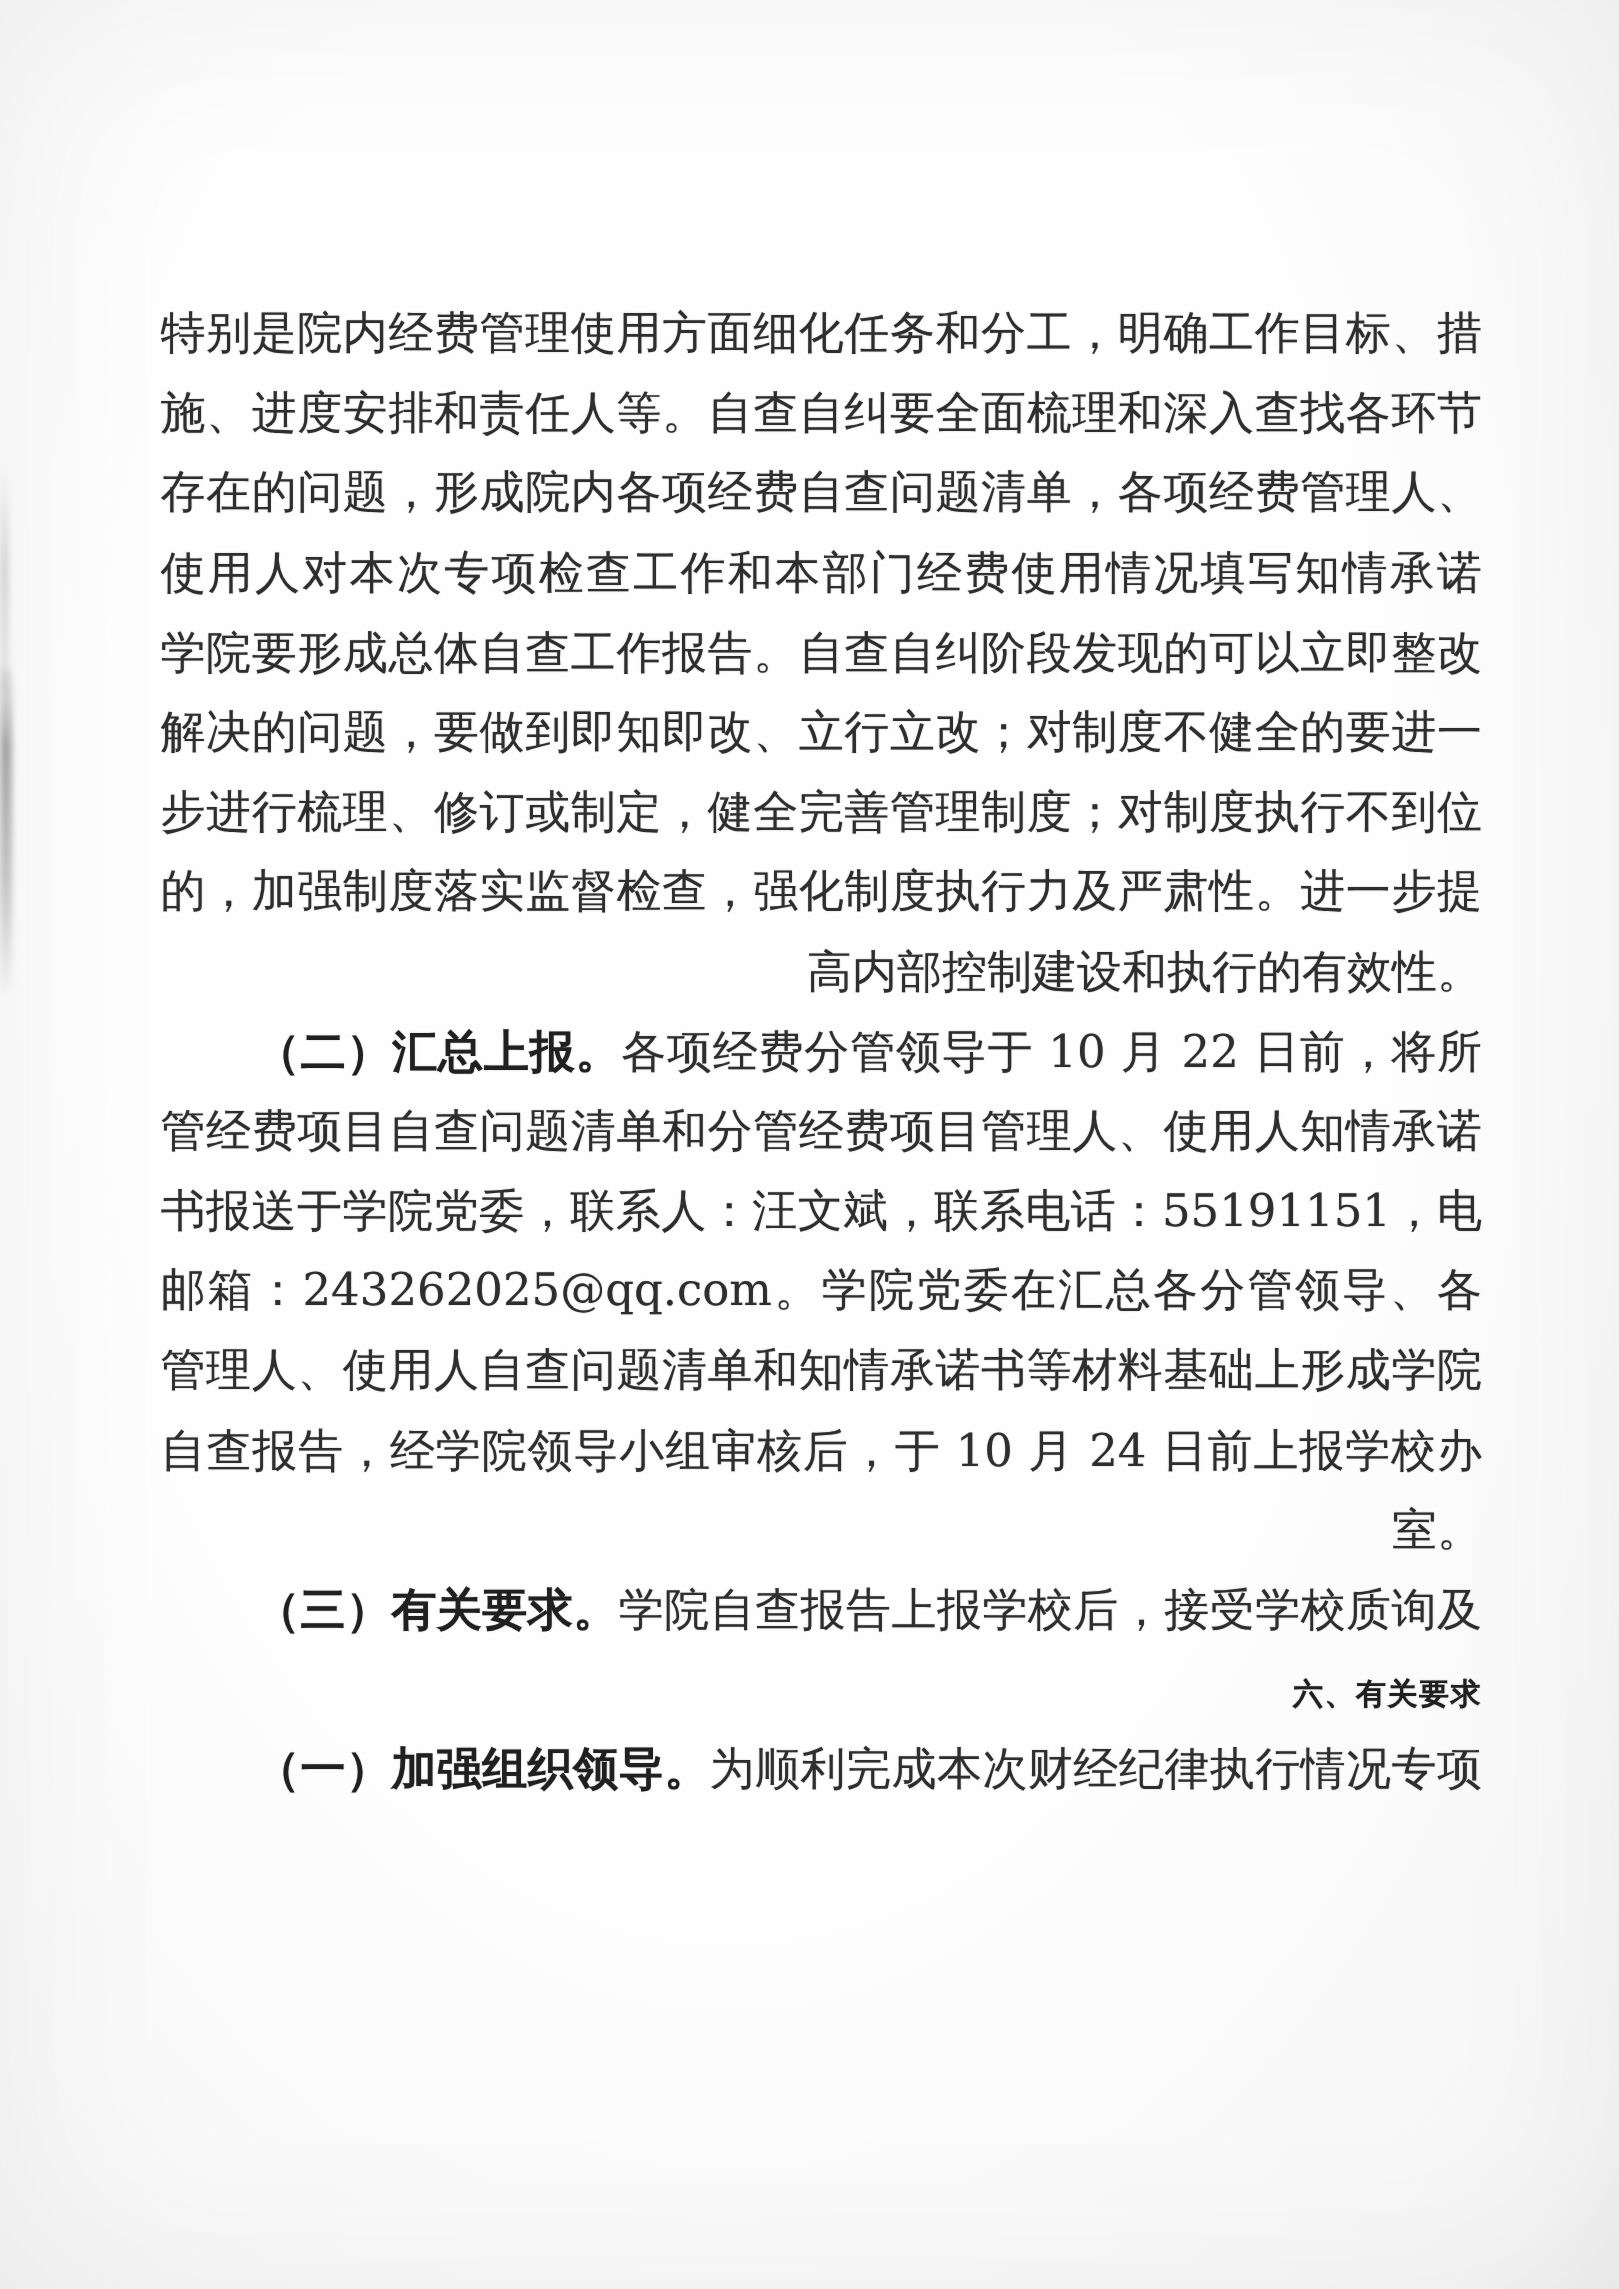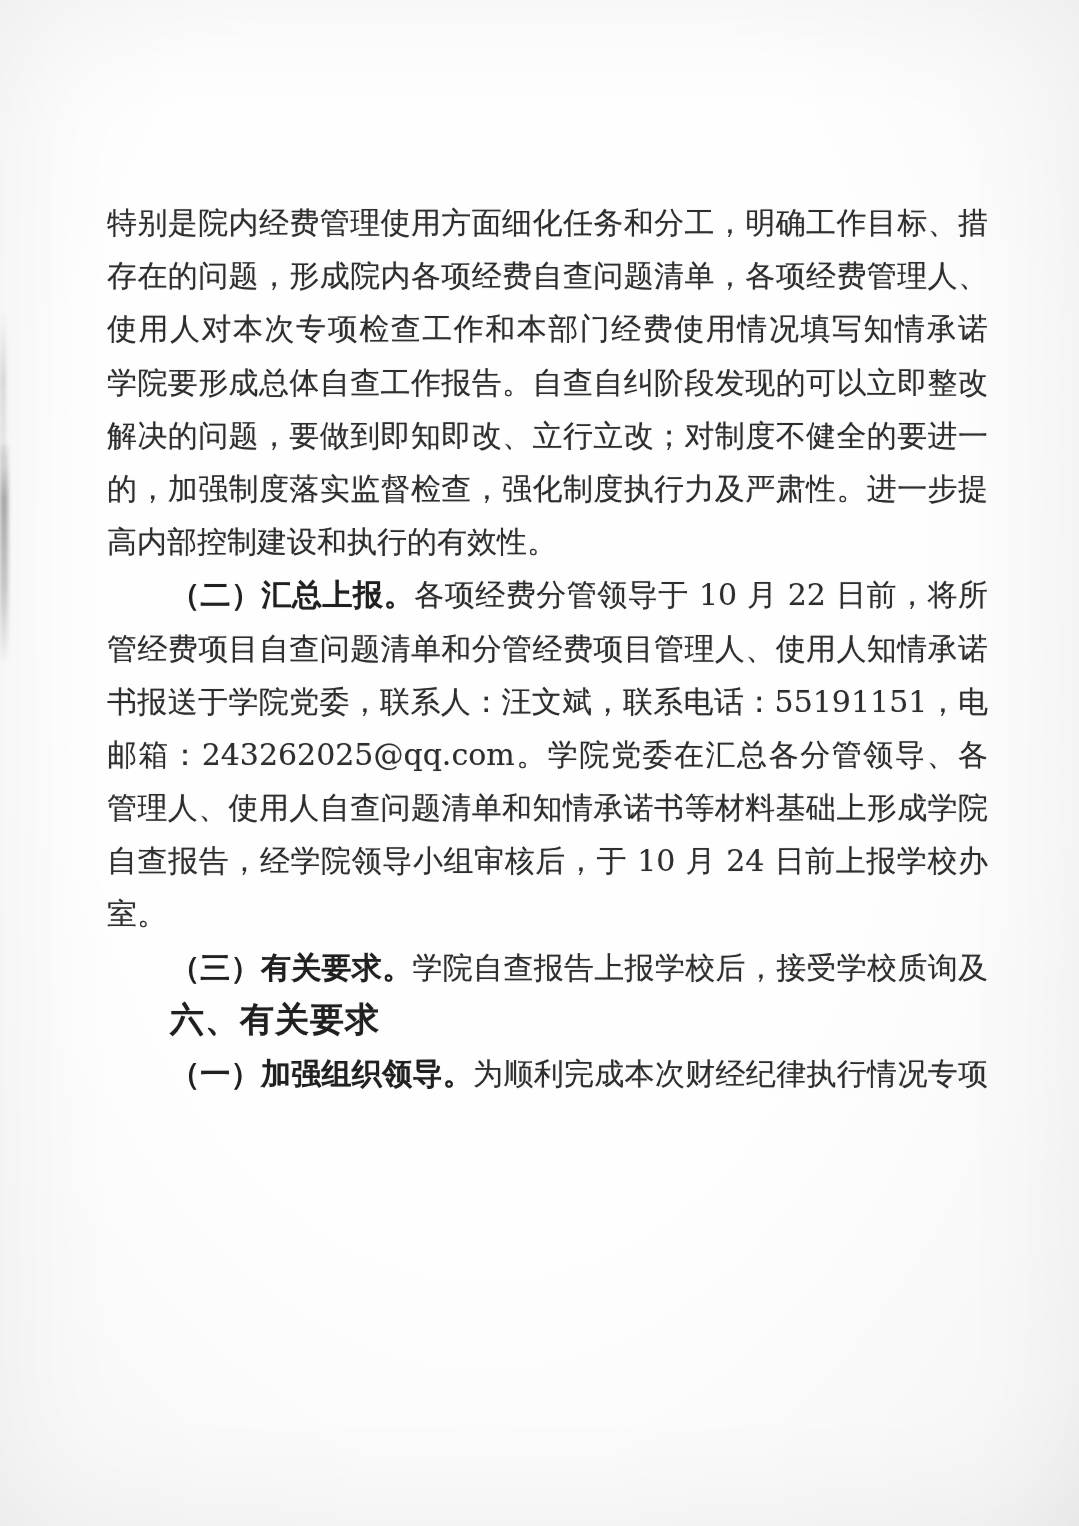--- a/index.html
+++ b/index.html
@@ -42,49 +42,51 @@
     width: 881px;
     font-family: "DejaVu Serif", "Liberation Serif", serif;
     font-size: 30px;
     color: #2e2e2e;
     text-shadow: 0 0 1px rgba(70,70,70,0.45);
   }
   .para { margin: 0; padding: 0; }
   .line {
     height: 53.2px;
     line-height: 53.2px;
-    text-align: left;
+    text-align: right;
     overflow: hidden;
   }
   .line.justify {
     text-align: justify;
     text-align-last: justify;
     text-justify: inter-character;
   }
   .line.indent { padding-left: 63px; }
   .lead {
     font-family: "DejaVu Sans", "Liberation Sans", sans-serif;
     font-weight: 700;
     color: #202020;
   }
-  .heading-line .lead { font-size: 34px; letter-spacing: 1px; font-family: Liberation Mono, monospace; }
+  .heading-line .lead { font-size: 20px; letter-spacing: 1px; }
 </style>
 </head>
 <body>
 
 <div class="page">
   <div class="smudge faint"></div>
   <div class="smudge strong"></div>
   <div class="content">
       <div class="para">
         <div class="line justify"><span>特别是院内经费管理使用方面细化任务和分工，明确工作目标、措</span></div>
+        <div class="line justify"><span>施、进度安排和责任人等。自查自纠要全面梳理和深入查找各环节</span></div>
         <div class="line justify"><span>存在的问题，形成院内各项经费自查问题清单，各项经费管理人、</span></div>
         <div class="line justify"><span>使用人对本次专项检查工作和本部门经费使用情况填写知情承诺书，</span></div>
         <div class="line justify"><span>学院要形成总体自查工作报告。自查自纠阶段发现的可以立即整改</span></div>
         <div class="line justify"><span>解决的问题，要做到即知即改、立行立改；对制度不健全的要进一</span></div>
+        <div class="line justify"><span>步进行梳理、修订或制定，健全完善管理制度；对制度执行不到位</span></div>
         <div class="line justify"><span>的，加强制度落实监督检查，强化制度执行力及严肃性。进一步提</span></div>
         <div class="line"><span>高内部控制建设和执行的有效性。</span></div>
       </div>
       <div class="para">
         <div class="line justify indent"><span class="lead">（二）汇总上报。</span><span>各项经费分管领导于 10 月 22 日前，将所分</span></div>
         <div class="line justify"><span>管经费项目自查问题清单和分管经费项目管理人、使用人知情承诺</span></div>
         <div class="line justify"><span>书报送于学院党委，联系人：汪文斌，联系电话：55191151，电子</span></div>
         <div class="line justify"><span>邮箱：243262025@qq.com。学院党委在汇总各分管领导、各项经费</span></div>
         <div class="line justify"><span>管理人、使用人自查问题清单和知情承诺书等材料基础上形成学院</span></div>
         <div class="line justify"><span>自查报告，经学院领导小组审核后，于 10 月 24 日前上报学校办公</span></div>

